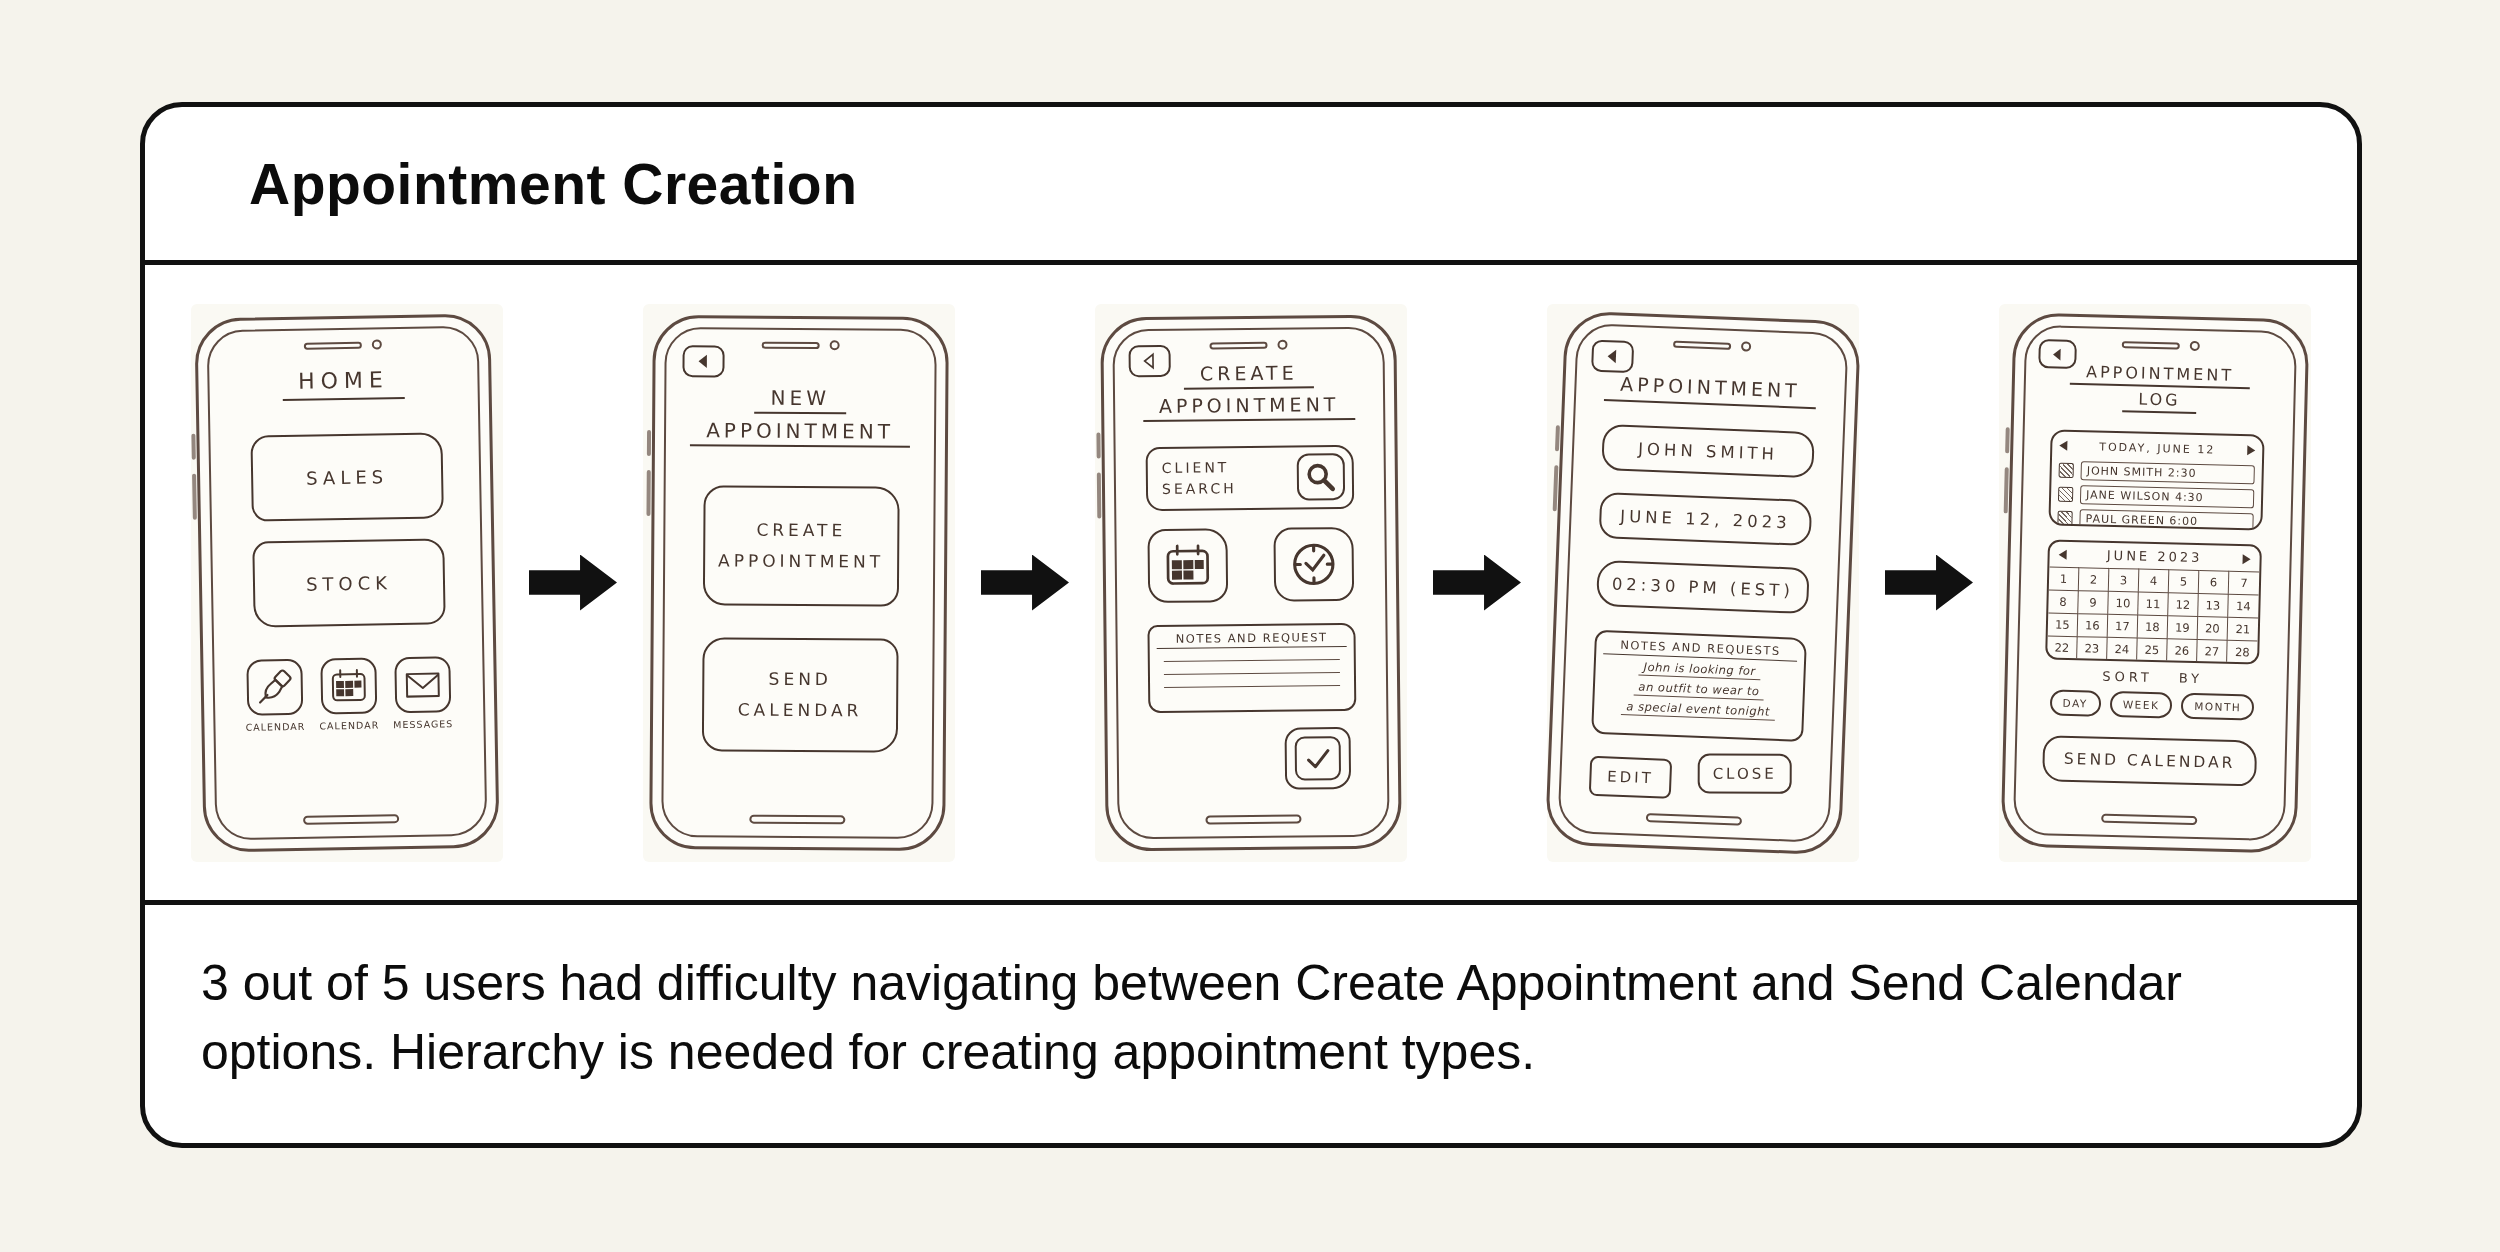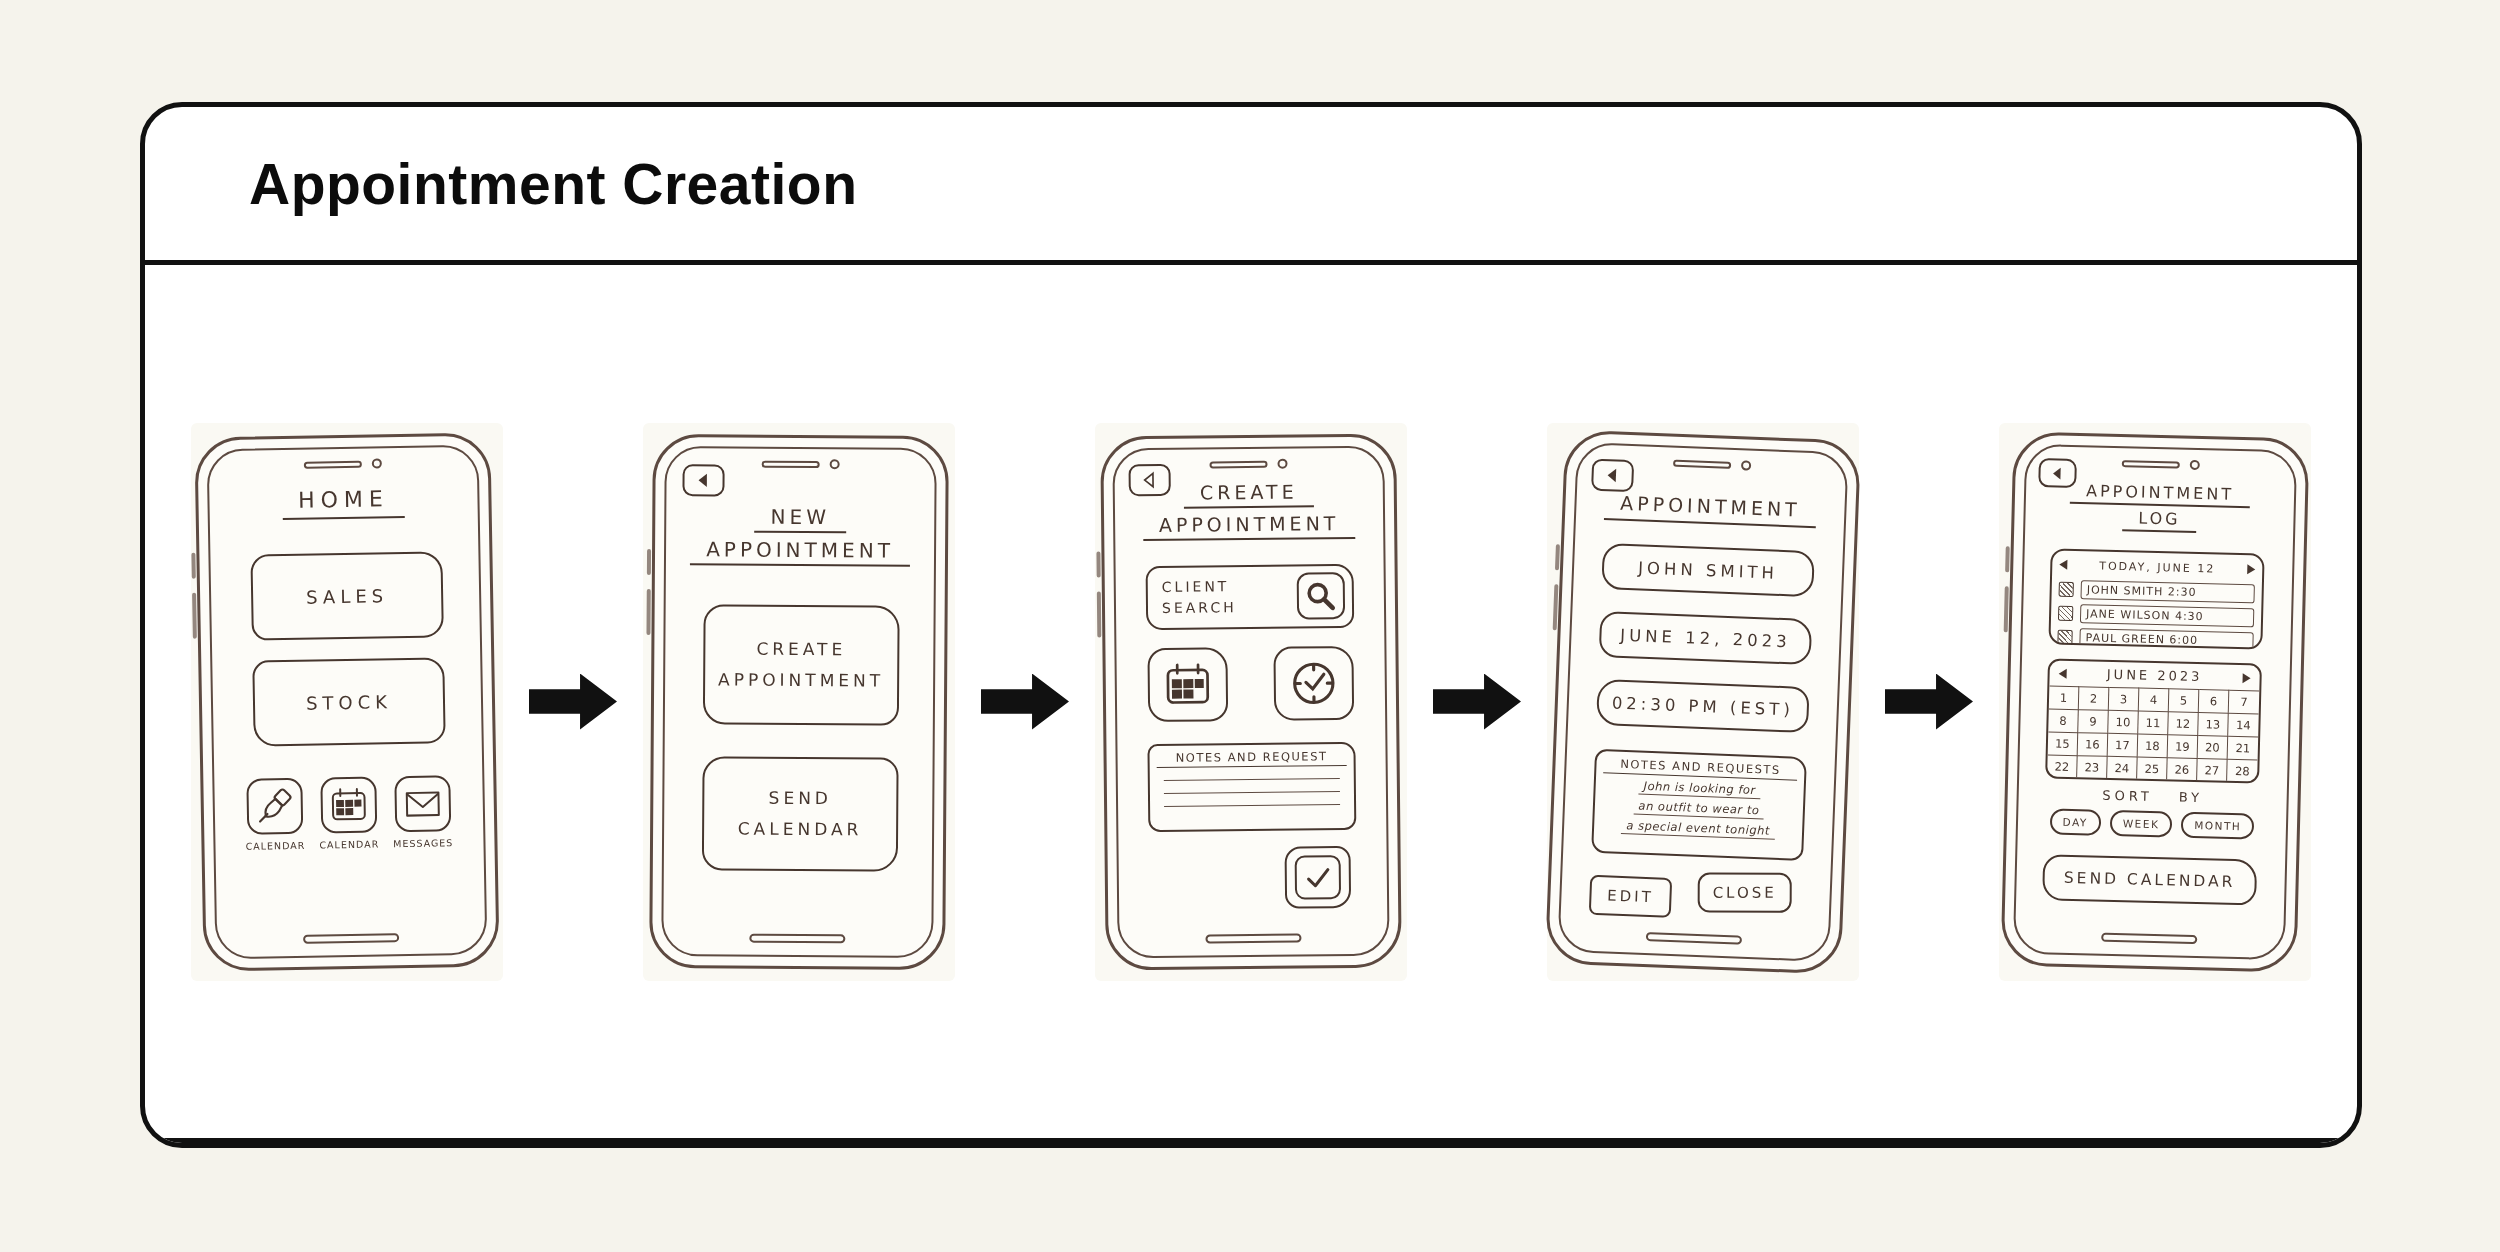--- a/index.html
+++ b/index.html
@@ -513,14 +513,17 @@
             <span class="pill">MONTH</span>
           </div>
           <div class="sk sk-btn b-sendcal">SEND CALENDAR</div>
           <div class="homebar"></div>
         </div>
       </div>
     </div>
 
   </div>
 
+  <div class="note-section">
+    <p>3 out of 5 users had difficulty navigating between Create Appointment and Send Calendar options. Hierarchy is needed for creating appointment types.</p>
+  </div>
 
 </div>
 
 </body></html>

